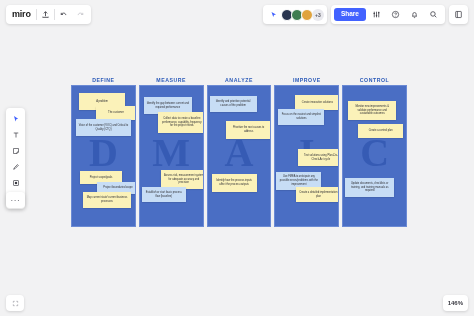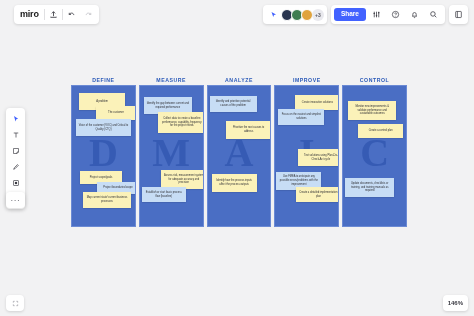--- a/index.html
+++ b/index.html
@@ -22,21 +22,21 @@
     position: absolute; top: 0; left: 0; width: 474px; height: 28px;
     display: flex; align-items: center;
     pointer-events: none;
   }
   .tb-group {
     background: #fff; border-radius: 4px;
     box-shadow: 0 1px 3px rgba(0,0,0,.14);
     display: flex; align-items: center; height: 19px;
     pointer-events: auto;
   }
-  #tb-left { margin-left: 14px; padding: 0 2px; }
+  #tb-left { margin-left: 6px; padding: 0 2px; }
   .logo {
     font-size: 9px; font-weight: bold; color: #1a1a1a;
     letter-spacing: -.2px; padding: 0 5px 0 4px;
     display: flex; align-items: center; height: 100%;
   }
   .vdiv { width: 1px; height: 11px; background: #e0e0e2; }
   .tb-btn {
     width: 17px; height: 17px; display: flex;
     align-items: center; justify-content: center;
     border-radius: 3px; color: #3b3b43;

